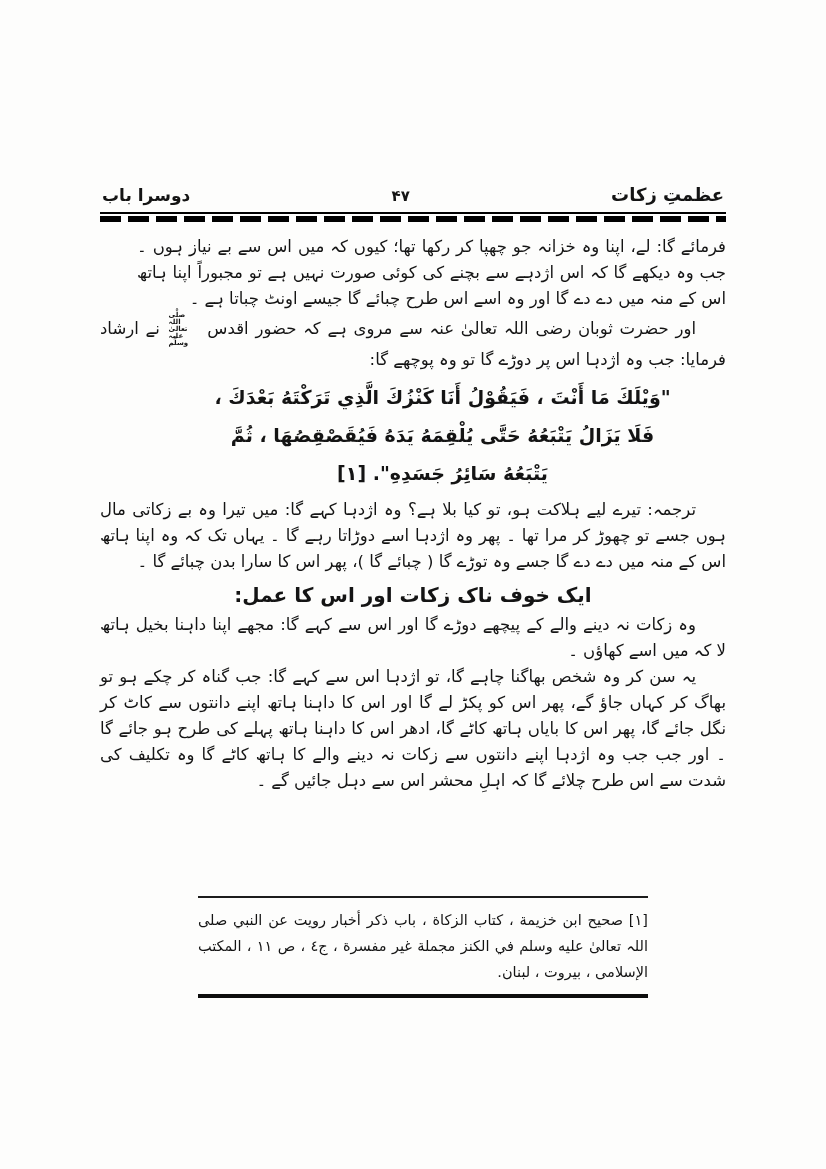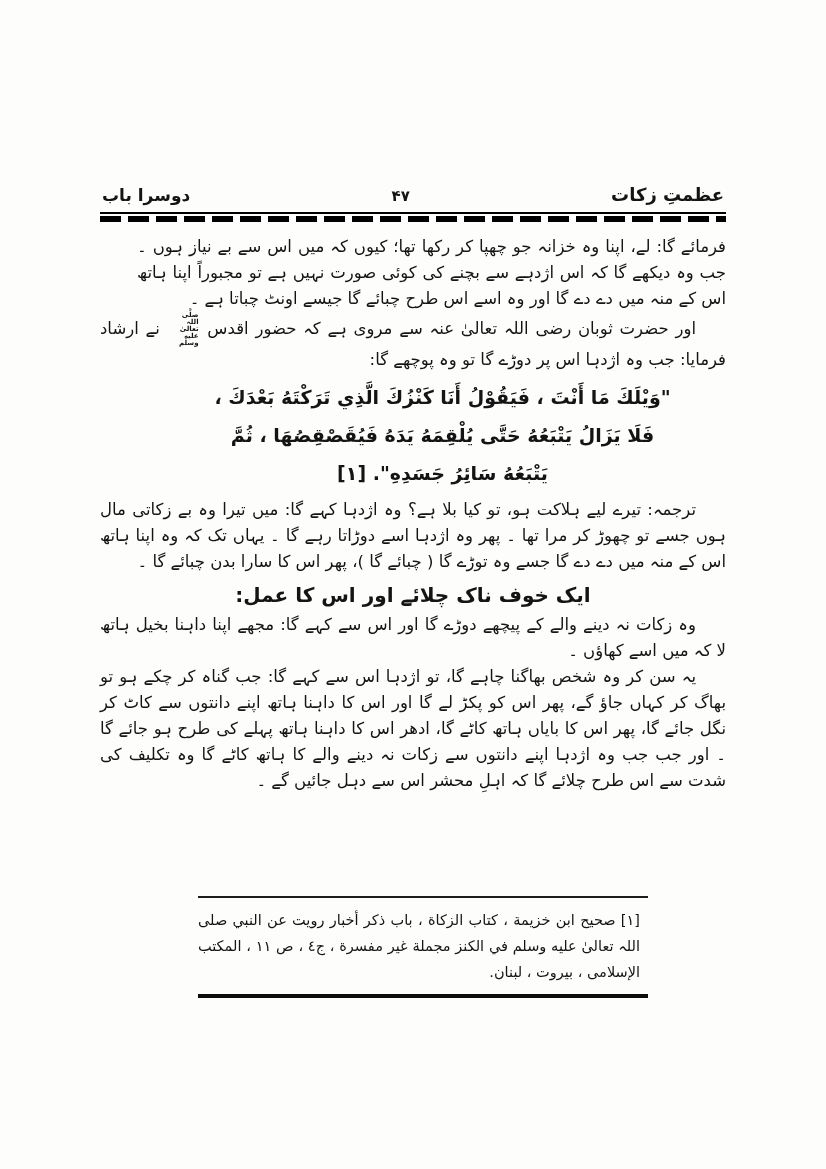--- a/index.html
+++ b/index.html
@@ -25,40 +25,40 @@
     background:repeating-linear-gradient(90deg,#000 0 21px,#fff 21px 28px);
   }
   
   .body-para {
     margin:0; font-size:16.5px; line-height:26px;
     text-align:justify; text-indent:30px;
   }
   .no-indent { text-indent:0;margin-left:37px; }
   .salawat {
     display:inline-block; width:30px; font-size:7px; line-height:7px;
-    font-weight:bold; text-align:right; vertical-align:middle;
+    font-weight:bold; text-align:left; vertical-align:middle;
     margin:0 2px; text-indent:0;
   }
   .lead-bold { font-weight:normal; }
   
   .arabic-quote {
     font-weight:bold; font-size:19px; line-height:38px;
     text-align:center; margin:5px 52px 5px 111px; direction:rtl;
   }
   
   .section-heading {
     font-size:20px; font-weight:bold; text-align:center;
     margin:8px 0 5px 0;
   }
   
   .footnote {
     position:absolute; top:712px; right:78px; left:98px;
   }
   .fn-sep    { height:2px; background:#1c1c1c; margin-bottom:9px; }
-  .fn-text   { margin:0 8px 9px 0; font-size:14.5px; line-height:26px; text-align:justify; }
+  .fn-text   { margin:0 0 9px 0; font-size:14.5px; line-height:26px; text-align:justify; }
   .fn-bottom { height:4px; background:#0d0d0d; }
 </style>
 </head>
 <body>
 
 <div class="page">
   <div class="content">
 
     <div class="header">
       <span class="book-title">عظمتِ زکات</span>
@@ -69,21 +69,21 @@
     <div class="rule-dash"></div>
 
     <p class="body-para no-indent">فرمائے گا: لے، اپنا وہ خزانہ جو چھپا کر رکھا تھا؛ کیوں کہ میں اس سے بے نیاز ہوں ۔ جب وہ دیکھے گا کہ اس اژدہے سے بچنے کی کوئی صورت نہیں ہے تو مجبوراً اپنا ہاتھ اس کے منہ میں دے دے گا اور وہ اسے اس طرح چبائے گا جیسے اونٹ چباتا ہے ۔</p>
 
     <p class="body-para"><span>اور حضرت ثوبان رضی اللہ تعالیٰ عنہ سے مروی ہے کہ حضور اقدس</span> <span class="salawat">صلَّی اللہ تعالیٰ علیہ وسلَّم</span> <span>نے ارشاد فرمایا: جب وہ اژدہا اس پر دوڑے گا تو وہ پوچھے گا:</span></p>
 
     <div class="arabic-quote">"وَيْلَكَ مَا أَنْتَ ، فَيَقُوْلُ أَنَا كَنْزُكَ الَّذِي تَرَكْتَهُ بَعْدَكَ ، فَلَا يَزَالُ يَتْبَعُهُ حَتَّى يُلْقِمَهُ يَدَهُ فَيُقَصْقِصُهَا ، ثُمَّ يَتْبَعُهُ سَائِرُ جَسَدِهِ". [١]</div>
 
     <p class="body-para"><span class="lead-bold">ترجمہ:</span><span> تیرے لیے ہلاکت ہو، تو کیا بلا ہے؟ وہ اژدہا کہے گا: میں تیرا وہ بے زکاتی مال ہوں جسے تو چھوڑ کر مرا تھا ۔ پھر وہ اژدہا اسے دوڑاتا رہے گا ۔ یہاں تک کہ وہ اپنا ہاتھ اس کے منہ میں دے دے گا جسے وہ توڑے گا ( چبائے گا )، پھر اس کا سارا بدن چبائے گا ۔</span></p>
 
-    <h2 class="section-heading">ایک خوف ناک چلائے اور اس کا عمل:</h2>
+    <h2 class="section-heading">ایک خوف ناک زکات اور اس کا عمل:</h2>
 
 
     <p class="body-para">وہ زکات نہ دینے والے کے پیچھے دوڑے گا اور اس سے کہے گا: مجھے اپنا داہنا بخیل ہاتھ لا کہ میں اسے کھاؤں ۔</p>
 
     <p class="body-para">یہ سن کر وہ شخص بھاگنا چاہے گا، تو اژدہا اس سے کہے گا: جب گناہ کر چکے ہو تو بھاگ کر کہاں جاؤ گے، پھر اس کو پکڑ لے گا اور اس کا داہنا ہاتھ اپنے دانتوں سے کاٹ کر نگل جائے گا، پھر اس کا بایاں ہاتھ کاٹے گا، ادھر اس کا داہنا ہاتھ پہلے کی طرح ہو جائے گا ۔ اور جب جب وہ اژدہا اپنے دانتوں سے زکات نہ دینے والے کا ہاتھ کاٹے گا وہ تکلیف کی شدت سے اس طرح چلائے گا کہ اہلِ محشر اس سے دہل جائیں گے ۔</p>
 
     <div class="footnote">
       <div class="fn-sep"></div>
       <p class="fn-text">[١] صحیح ابن خزیمة ، کتاب الزکاة ، باب ذکر أخبار رویت عن النبي صلی اللہ تعالیٰ علیه وسلم في الکنز مجملة غیر مفسرة ، ج٤ ، ص ١١ ، المکتب الإسلامی ، بیروت ، لبنان.</p>
       <div class="fn-bottom"></div>

